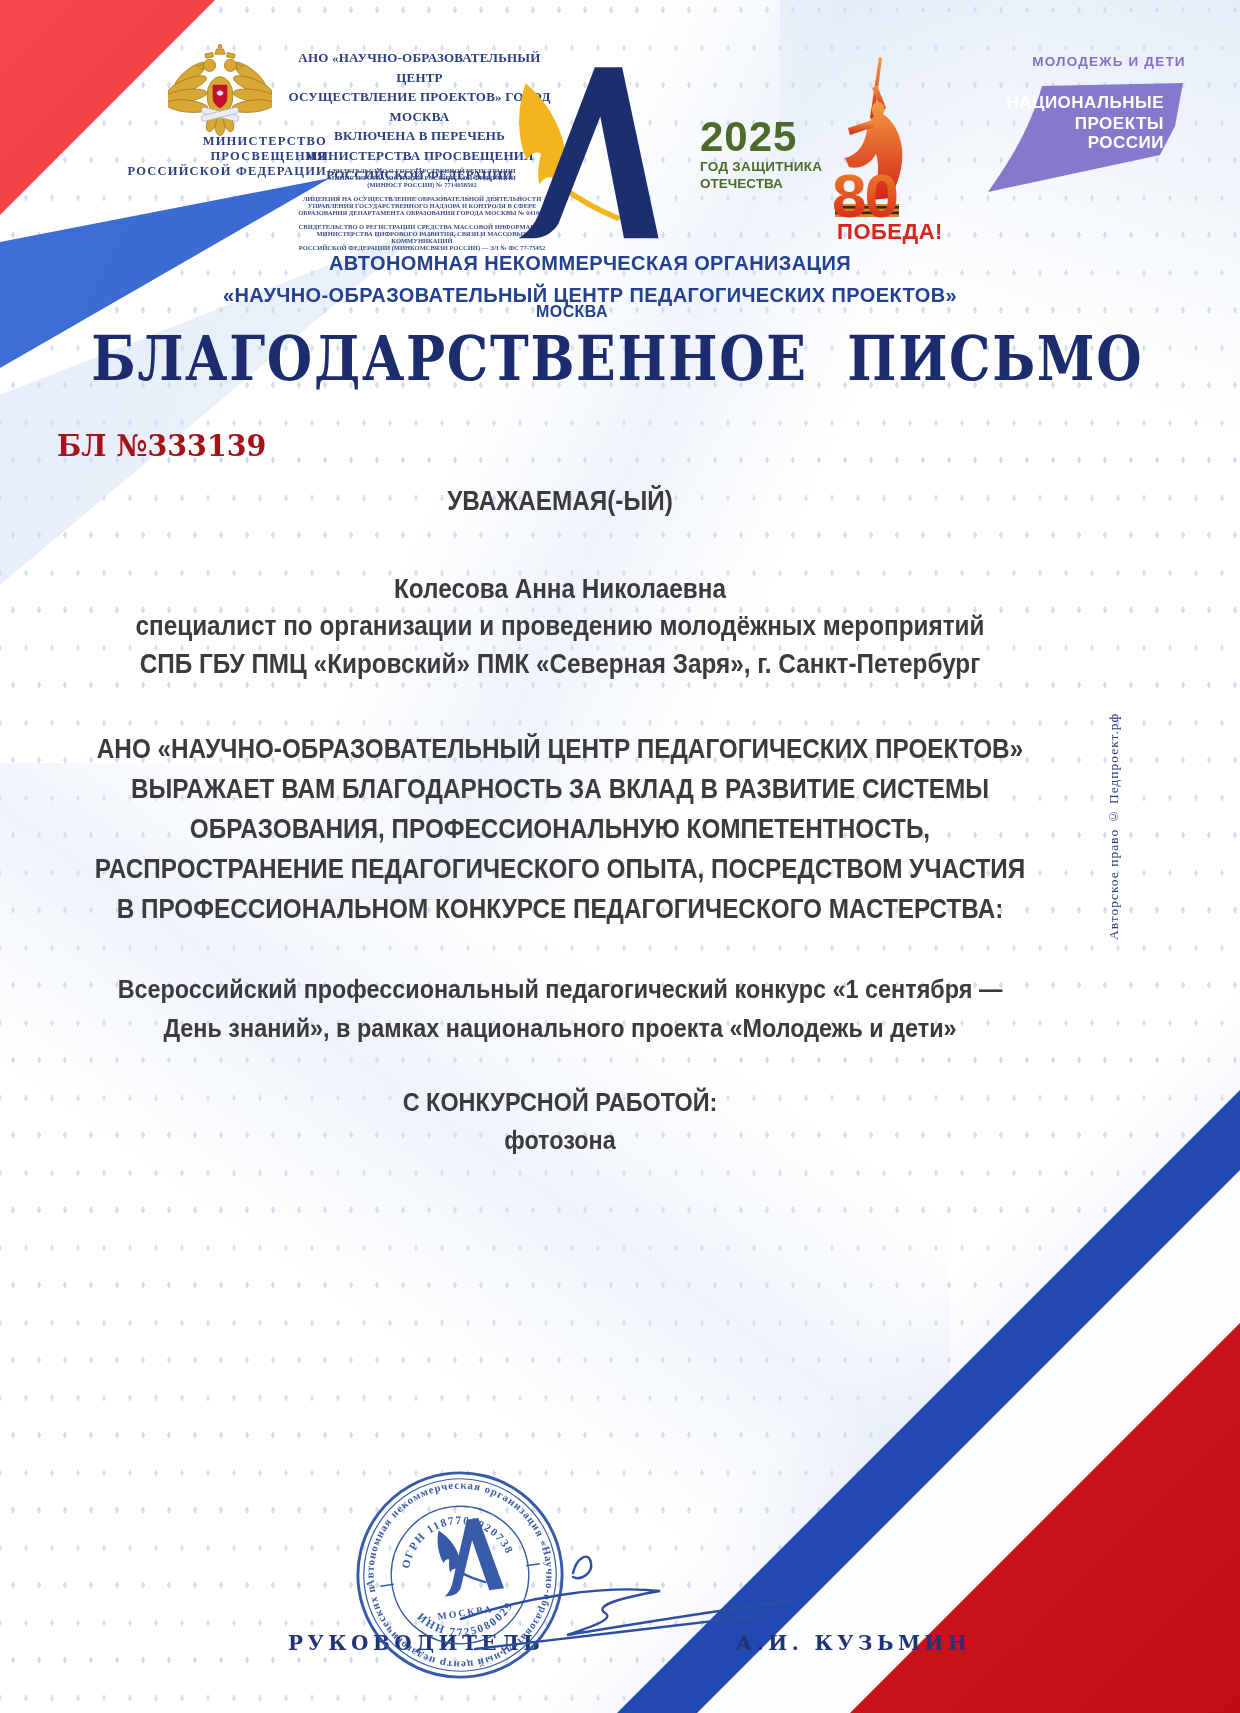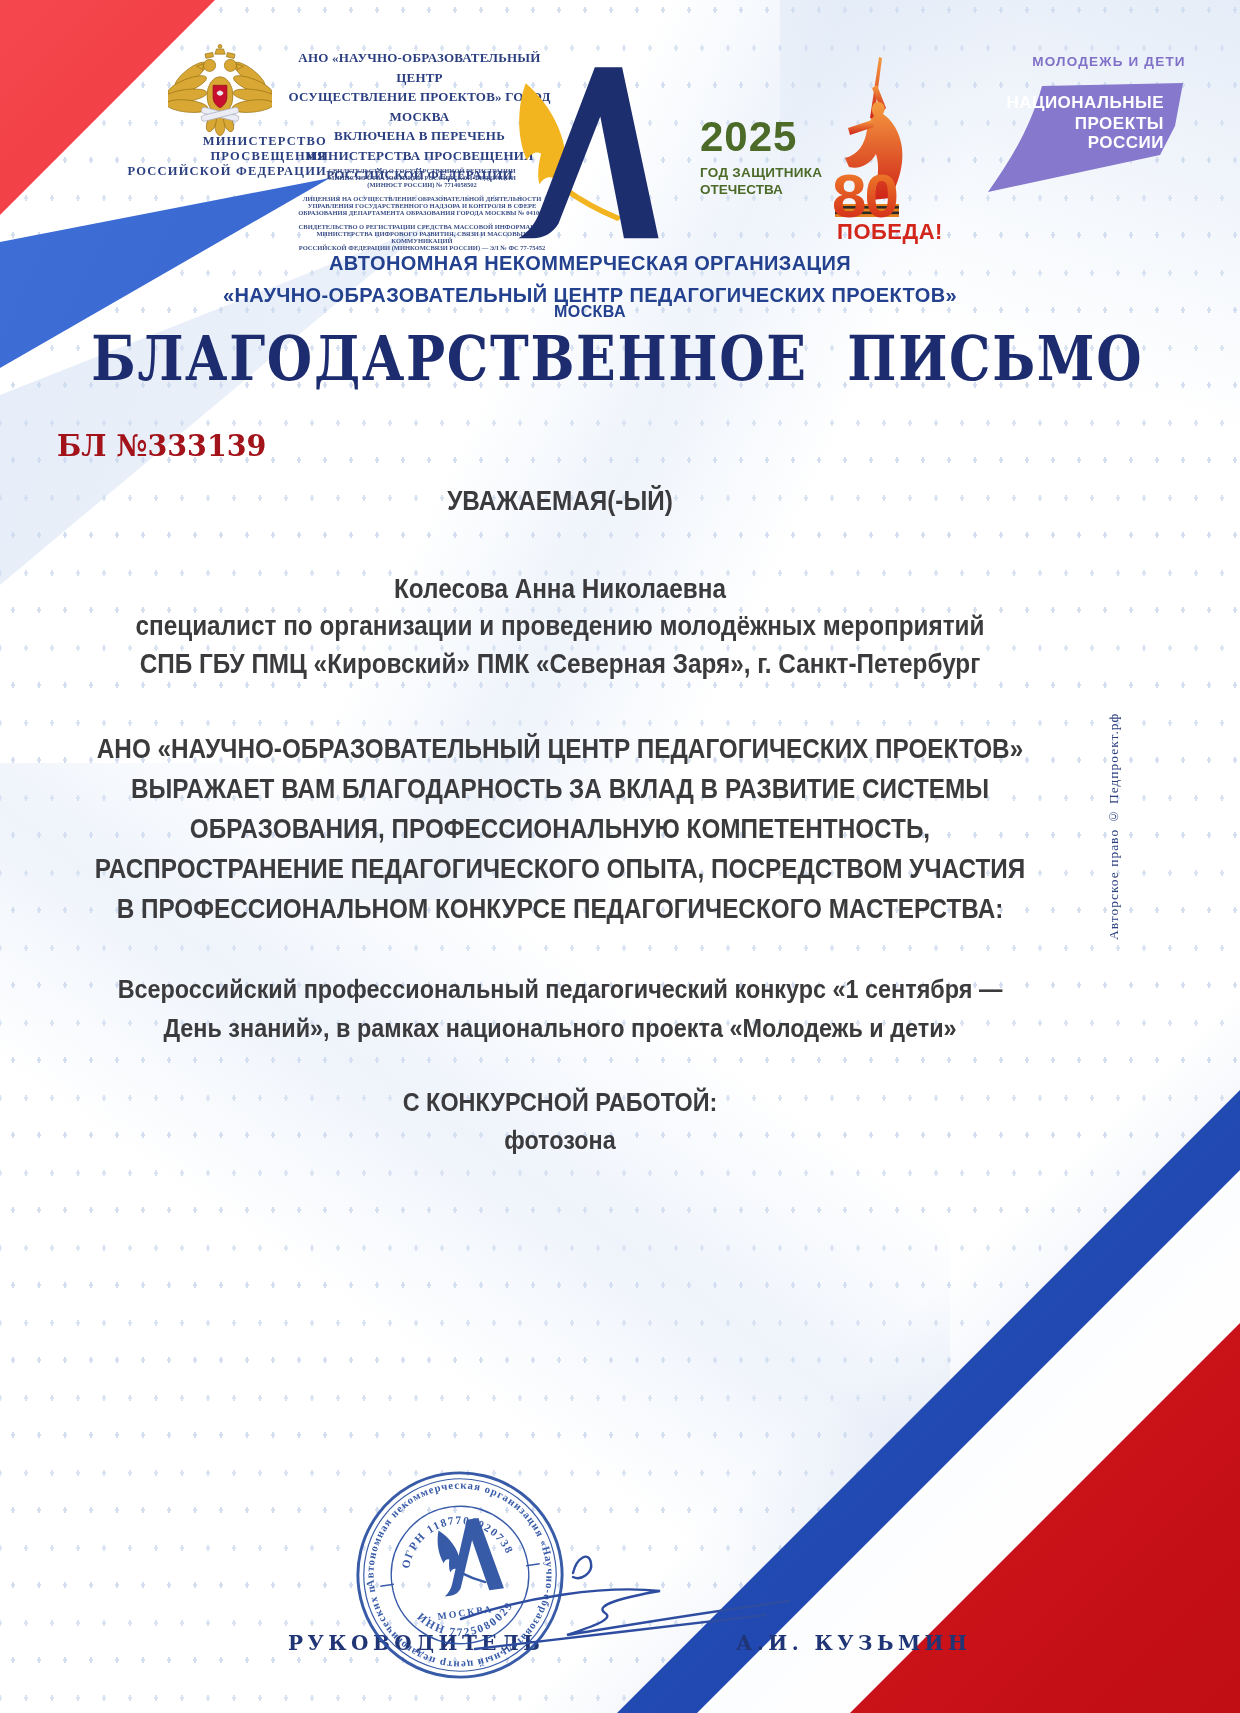--- a/index.html
+++ b/index.html
@@ -151,21 +151,21 @@
     </div>
   </div>
 
   <svg class="abs" style="left:498px;top:60px" width="170" height="182" viewBox="0 0 170 200">
     <use href="#quill-shape" color="#f2b41f"></use>
     <use href="#lambda-shape" color="#1d2e6e"></use>
   </svg>
 
   <div class="abs green-logo" style="left:700px;top:116px;width:136px">
     <div style="font-size:42px;line-height:42px;letter-spacing:1px">2025</div>
-    <div style="font-size:13.5px;line-height:17px;margin-top:6px;letter-spacing:.3px">ГОД ЗАЩИТНИКА</div>
+    <div style="font-size:13.5px;line-height:17px;letter-spacing:.3px">ГОД ЗАЩИТНИКА</div>
     <div style="font-size:13.5px;line-height:17px">ОТЕЧЕСТВА</div>
   </div>
 
   <svg class="abs" style="left:832px;top:54px" width="118" height="190" viewBox="0 0 118 190">
     <defs>
       <linearGradient id="statgrad" x1="0" y1="0" x2="0" y2="1">
         <stop offset="0" stop-color="#f59b40"></stop>
           <stop offset="1" stop-color="#cf2318"></stop>
       </linearGradient>
       <linearGradient id="grad80v" x1="0" y1="0" x2="0" y2="1">
@@ -193,21 +193,21 @@
     <path d="M64,50 L205,47 L197,90 L182,119 L10,156 C34,122 52,92 64,50 Z" fill="#8578cd"></path>
     <g fill="#ffffff" font-family="Liberation Sans, sans-serif" font-weight="800" font-size="17" letter-spacing=".5">
       <text x="186" y="72" text-anchor="end">НАЦИОНАЛЬНЫЕ</text>
       <text x="186" y="92.5" text-anchor="end">ПРОЕКТЫ</text>
       <text x="186" y="112" text-anchor="end">РОССИИ</text>
     </g>
   </svg>
 
   <div class="abs center-col org-line" style="top:252px;left:30px;width:1120px">АВТОНОМНАЯ НЕКОММЕРЧЕСКАЯ ОРГАНИЗАЦИЯ</div>
   <div class="abs center-col org-line" style="top:284px;left:30px;width:1120px">«НАУЧНО-ОБРАЗОВАТЕЛЬНЫЙ ЦЕНТР ПЕДАГОГИЧЕСКИХ ПРОЕКТОВ»</div>
-  <div class="abs center-col org-line" style="top:303px;left:30px;width:1120px;font-size:16px">МОСКВА</div>
+  <div class="abs center-col org-line" style="top:303px;left:12px;width:1120px;font-size:16px">МОСКВА</div>
 
   <div class="abs slab title" style="top:322px;left:0;width:1140px;text-align:center">БЛАГОДАРСТВЕННОЕ  ПИСЬМО</div>
 
   <div class="abs slab doc-num" style="left:57px;top:428px">БЛ №333139</div>
 
   <div class="abs center-col body-txt b27 cx" style="top:486px">УВАЖАЕМАЯ(-ЫЙ)</div>
 
   <div class="abs center-col body-txt b27 cx" style="top:574px">Колесова Анна Николаевна</div>
   <div class="abs center-col body-txt b27 cx" style="top:611px">специалист по организации и проведению молодёжных мероприятий</div>
   <div class="abs center-col body-txt b27 cx" style="top:649px">СПБ ГБУ ПМЦ «Кировский» ПМК «Северная Заря», г. Санкт-Петербург</div>

